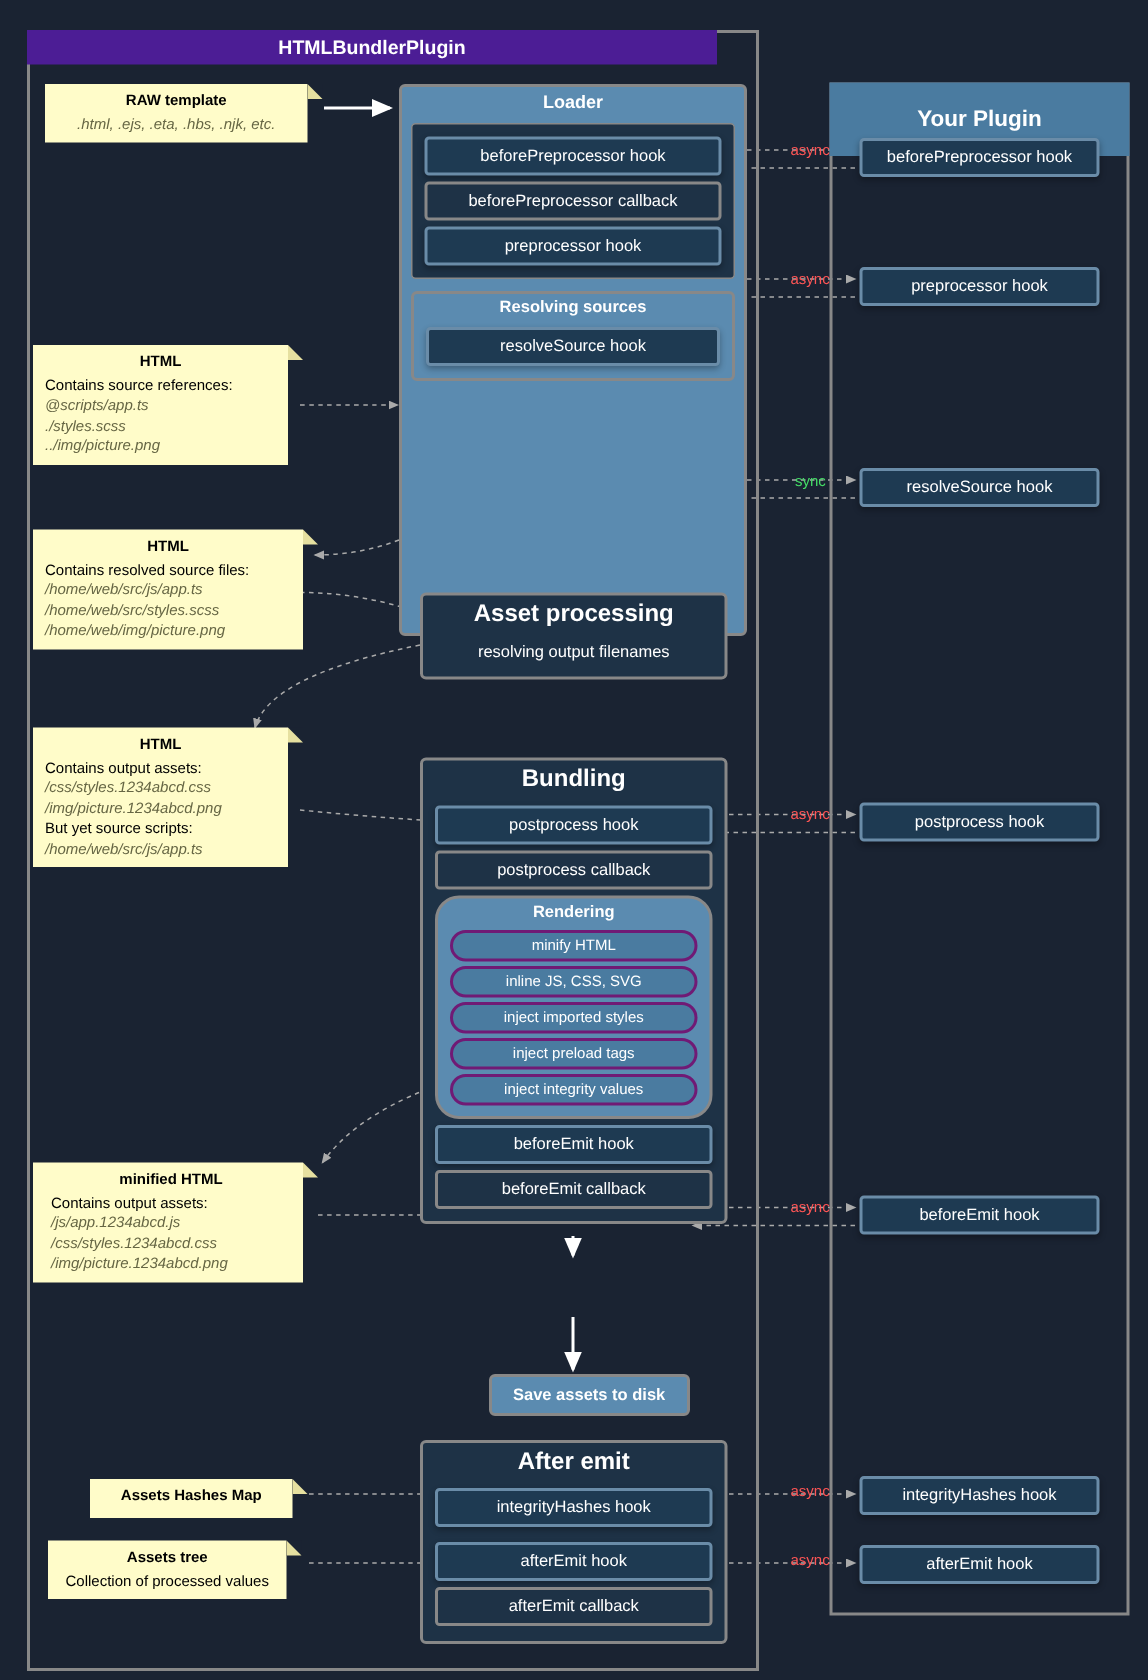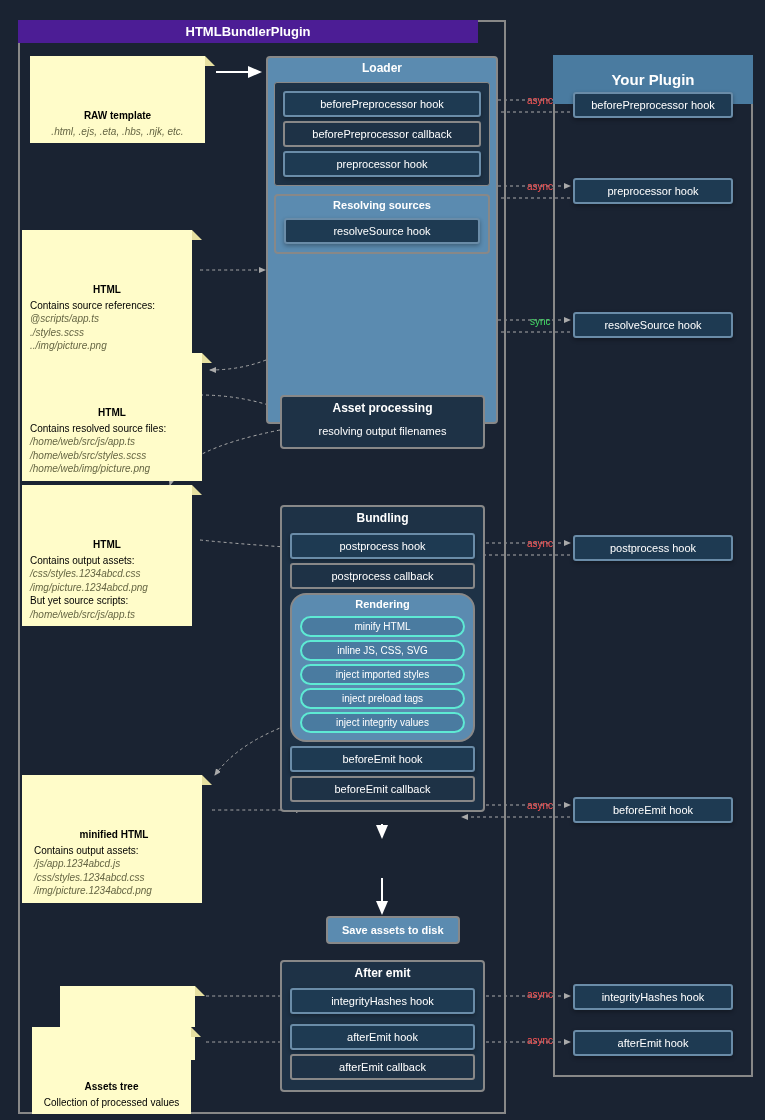--- a/index.html
+++ b/index.html
@@ -7,37 +7,37 @@
 svg { position: absolute; top: 0; left: 0; pointer-events: none; }
 
 .main-container { position: absolute; border: 2px solid #888; top: 20px; left: 18px; width: 488px; height: 1094px; }
 .main-title { position: absolute; top: -2px; left: -2px; background: #4c1d95; color: #fff; padding: 4px 0; width: 460px; text-align: center; font-weight: bold; font-size: 13px; }
 
 .plugin-container { position: absolute; border: 2px solid #888; top: 55px; right: 12px; width: 200px; height: 1022px; }
 .plugin-title { position: absolute; top: -2px; left: -2px; right: -2px; background: #4a7ba0; color: #fff; padding: 16px 0; text-align: center; font-weight: bold; font-size: 15px; }
 
 .note { position: absolute; background: #fffcc9; padding: 5px 8px; font-size: 10px; line-height: 1.35; }
 .note::after { content: ""; position: absolute; top: 0; right: -10px; width: 0; height: 0; border-top: 10px solid #1a2332; border-left: 10px solid #e6e0a0; }
-.note-title { font-weight: bold; text-align: center; color: #000; margin-bottom: 2px; margin-top: 48px; }
+.note-title { font-weight: bold; text-align: center; color: #000; margin-bottom: 2px; }
 .note-line { color: #000; }
 .note-italic { font-style: italic; color: #666644; }
 
 .loader-box { position: absolute; background: #5b8bb0; border: 2px solid #888; border-radius: 4px; }
 .loader-title { color: #fff; text-align: center; font-weight: bold; padding: 3px 0; font-size: 12px; }
 
 .hook { background: #1e3a52; color: #fff; border: 2px solid #6a8ca8; padding: 5px 0; text-align: center; margin: 4px 8px; border-radius: 3px; font-size: 11px; box-shadow: 0 2px 4px rgba(0,0,0,0.3); }
 .callback { background: transparent; color: #fff; border: 2px solid #888; padding: 5px 0; text-align: center; margin: 4px 8px; border-radius: 3px; font-size: 11px; }
 .callback-sub { color: #a8b8c8; font-size: 10px; }
 
 .dark-panel { position: absolute; background: #1e3246; border: 2px solid #888; border-radius: 4px; }
-.dark-title { color: #fff; text-align: center; font-weight: bold; padding: 4px 0; font-size: 12px; }
+.dark-title { color: #fff; text-align: center; font-weight: bold; padding: 4px 0; font-size: 16px; }
 
 .render-panel { background: #5b8bb0; border: 2px solid #888; border-radius: 16px; margin: 4px 8px; padding-bottom: 4px; }
 .render-title { color: #fff; text-align: center; font-weight: bold; padding: 3px 0; font-size: 11px; }
-.pill { background: #4a7ba0; color: #fff; border: 2px solid #5eead4; border-radius: 14px; padding: 3px 0; margin: 3px 8px; text-align: center; font-size: 10px; }
+.pill { background: #4a7ba0; color: #fff; border: 2px solid #701a75; border-radius: 14px; padding: 3px 0; margin: 3px 8px; text-align: center; font-size: 10px; }
 
 .save-btn { position: absolute; background: #5b8bb0; color: #fff; border: 2px solid #888; border-radius: 4px; padding: 6px 14px; font-size: 11px; font-weight: bold; }
 
 .plugin-hook { position: absolute; background: #1e3a52; color: #fff; border: 2px solid #6a8ca8; padding: 5px 0; text-align: center; border-radius: 3px; font-size: 11px; box-shadow: 0 2px 4px rgba(0,0,0,0.3); width: 160px; left: 573px; }
 
 .async { color: #ff5555; font-size: 10px; position: absolute; }
 .sync { color: #44dd66; font-size: 10px; position: absolute; }
 
 .sub-box { background: #5b8bb0; border: 2px solid #888; border-radius: 4px; margin: 4px 8px; padding-bottom: 4px; }
 </style>

